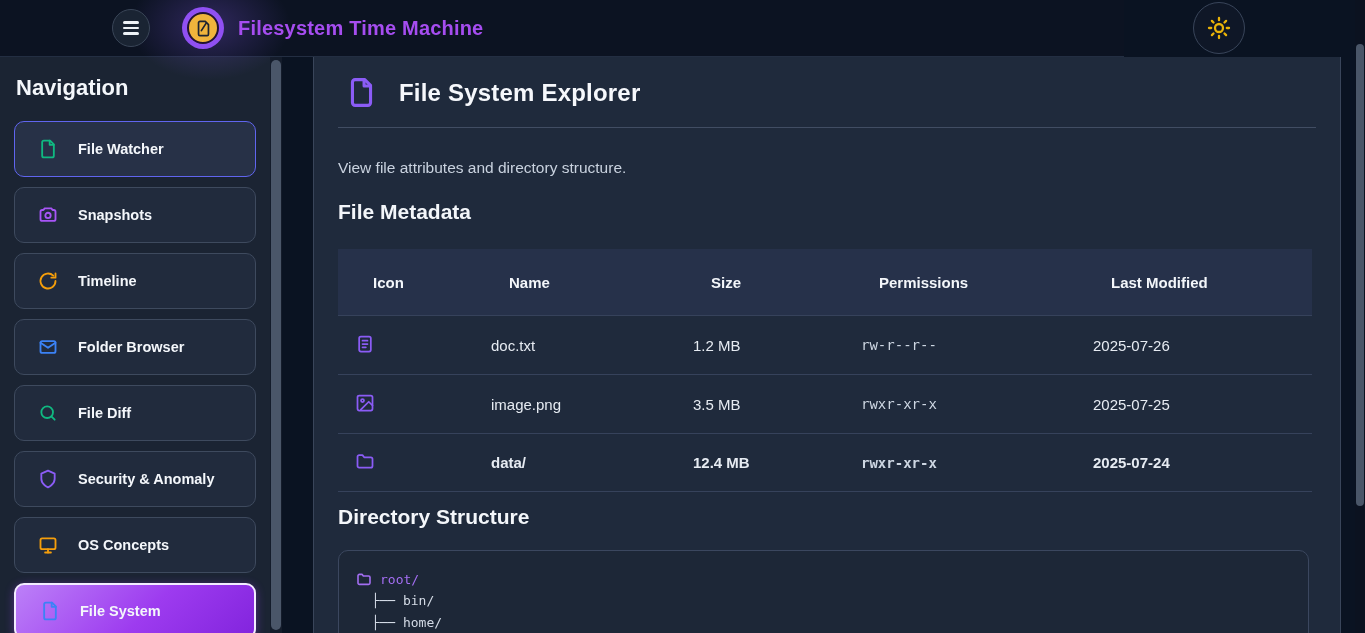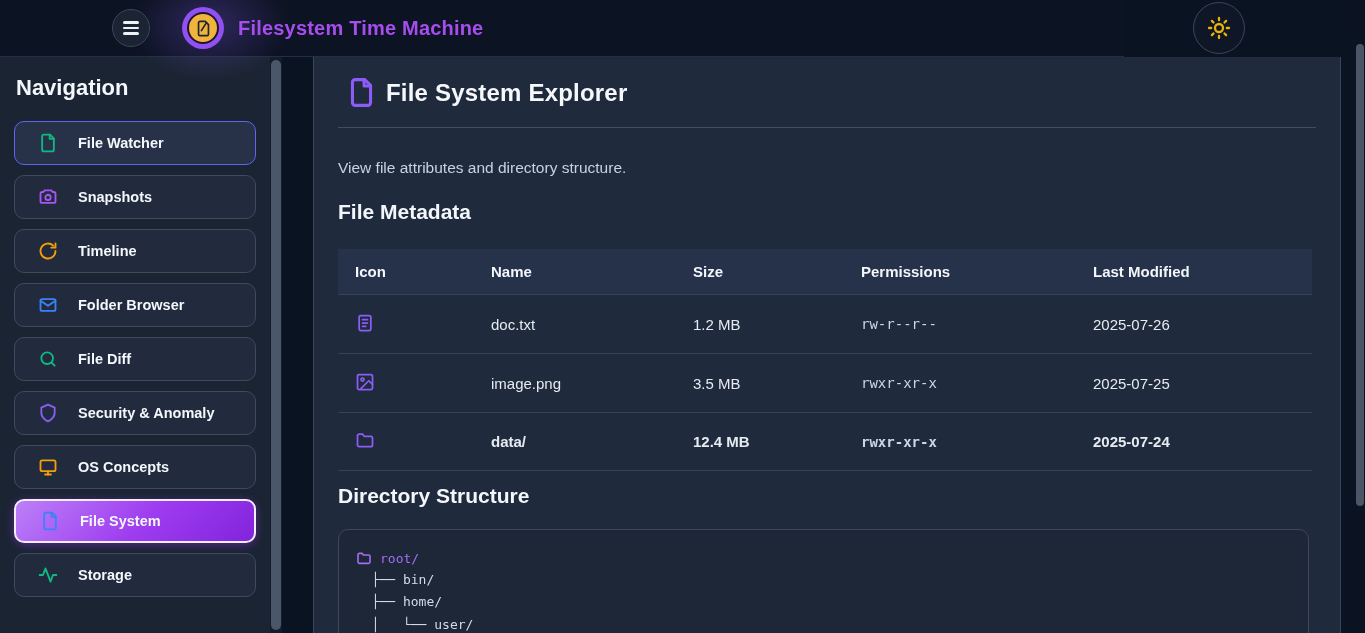--- a/index.html
+++ b/index.html
@@ -23,49 +23,49 @@
   .app-title { position:absolute; left:238px; top:17px; font-size:20px; font-weight:bold; color:#a64df0;
     letter-spacing:.2px; }
   .theme-btn { position:absolute; left:1193px; top:2px; width:52px; height:52px; border-radius:50%;
     background:rgba(20,28,44,.5); border:1px solid #39455a; display:flex; align-items:center;
     justify-content:center; cursor:pointer; }
 
   
   .sidebar { position:absolute; left:0; top:57px; width:270px; height:576px;
     background:#1b2433; padding:16px 14px 0 14px; }
   .nav-heading { color:#f4f7fb; font-size:22px; font-weight:bold; margin:2px 0 20px 2px; }
-  .nav-item { position:relative; height:44px; border-radius:10px; background:#212b3d;
+  .nav-item { position:relative; height:56px; border-radius:10px; background:#212b3d;
     border:1px solid #3e4a5e; margin-bottom:10px; display:flex; align-items:center;
     padding-left:23px; gap:20px; cursor:pointer; }
   .nav-item .label { color:#f4f7fb; font-size:14.5px; font-weight:bold; }
   .nav-item.highlight { border:1px solid #6065ef; background:#273147; }
   .nav-item.active { background:linear-gradient(135deg,#bc80f8 0%, #9d3bef 55%, #8224dd 100%);
     border:2px solid #f3ecff; box-shadow:0 2px 10px rgba(146,60,235,.45); padding-left:24px; }
   .nav-icon { width:20px; height:20px; flex:0 0 20px; display:flex; }
 
   
   .side-scroll { position:absolute; left:270px; top:57px; width:12px; height:576px; background:#141c2b; }
   .side-scroll .thumb { position:absolute; left:1px; top:3px; width:10px; height:570px;
     border-radius:5px; background:#4a5669; }
 
   
   .main { position:absolute; left:313px; top:57px; width:1028px; height:576px;
     background:#1f2a3c; border-left:1px solid #39455a; border-right:1px solid #39455a;
     padding:0 24px; color:#eef2f7; }
-  .page-title-row { display:flex; align-items:center; gap:9px; padding:15px 8px 0 8px; height:56px; }
+  .page-title-row { display:flex; align-items:center; gap:22px; padding:15px 8px 0 8px; height:56px; }
   .page-title { font-size:24px; font-weight:bold; color:#f6f8fc; letter-spacing:.2px; }
   .divider { border:none; border-top:1px solid #414d63; margin:14px 0 0 0; }
   .description { margin-top:31px; font-size:15.5px; color:#c9d2df; }
   .section-heading { font-size:21px; font-weight:bold; color:#f3f6fa; }
   .h-metadata { margin-top:23px; }
 
   
   .meta-table { margin-top:25px; width:974px; }
   .t-row { display:grid; grid-template-columns:136px 202px 168px 232px 1fr; align-items:center; }
-  .t-head { height:45px; background:#26314a; font-weight:bold; font-size:15px; color:#f3f6fa; }
+  .t-head { height:66px; background:#26314a; font-weight:bold; font-size:15px; color:#f3f6fa;padding-left:18px; }
   .t-body-row { height:59px; border-top:1px solid #36425b; font-size:15px; color:#e6ebf2; }
   .meta-table .t-body-row:last-child { border-bottom:1px solid #36425b;font-weight:bold; }
   .cell { padding-left:17px; }
   .perm { font-family:"DejaVu Sans Mono","Liberation Mono",monospace; font-size:14px; color:#cdd6e2; }
   .row-icon { width:20px; height:20px; display:inline-flex; }
 
   
   .h-directory { margin-top:13px; }
   .tree-card { margin-top:21px; width:971px; height:160px; border:1px solid #3b475f;
     border-radius:10px; background:#1d2737; padding:17px 16px 0 17px; overflow:hidden; }

